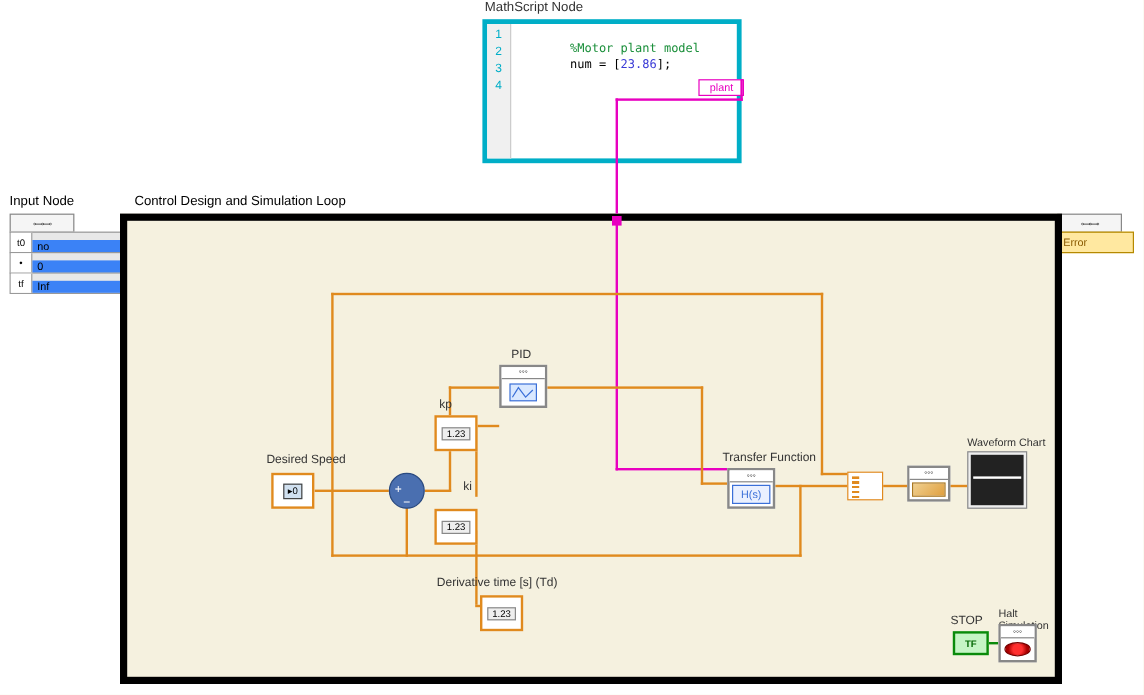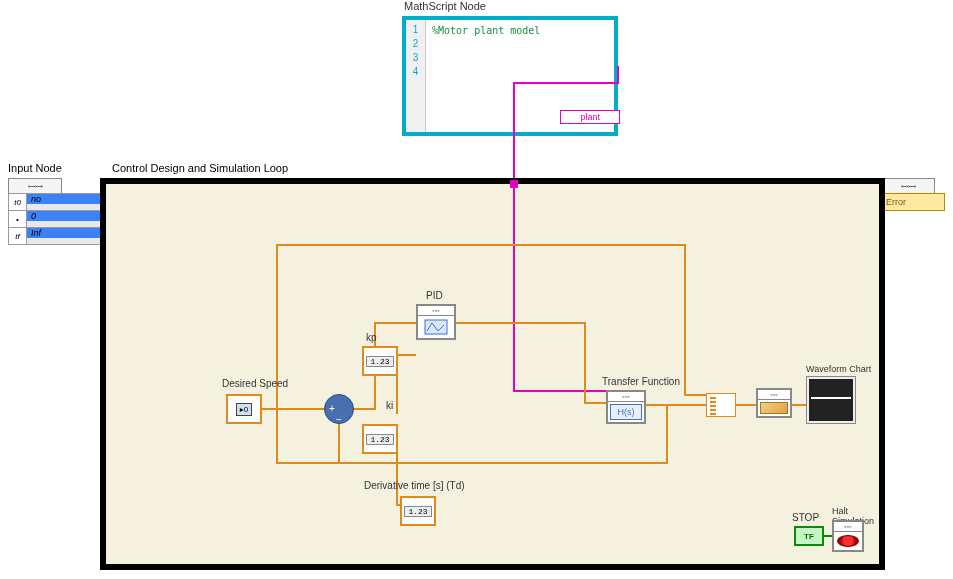--- a/index.html
+++ b/index.html
@@ -3,46 +3,46 @@
 <meta charset="utf-8">
 <style>
 * { box-sizing: border-box; margin: 0; padding: 0; }
 body { font-family: Arial, sans-serif; font-size: 11px; background: #fff; width: 953px; height: 579px; position: relative; overflow: hidden; }
 
 .mathscript-label { position: absolute; left: 404px; top: 0px; font-size: 11px; color: #333; }
 .mathscript-node { position: absolute; left: 402px; top: 16px; width: 216px; height: 120px; border: 4px solid #00aec7; background: #fff; }
 .mathscript-inner { display: flex; height: 100%; }
 .line-numbers { width: 20px; background: #f0f0f0; padding: 3px 2px; border-right: 1px solid #ccc; }
 .line-numbers div { color: #00aec7; font-size: 10px; text-align: center; line-height: 14px; }
-.code-area { flex: 1; padding: 4px 6px; font-family: monospace; font-size: 10px; line-height: 14px; }
+.code-area { flex: 1; padding: 14px 6px; font-family: monospace; font-size: 10px; line-height: 14px; margin-left: 43px; }
 .code-comment { color: #1a8f3a; }
 .code-num { color: #3a3ad6; }
-.plant-tag { position: absolute; right: -6px; top: 46px; background: #fff; border: 1px solid #e800c0; color: #e800c0; padding: 1px 19px; font-size: 9px; margin-top: 44px; }
+.plant-tag { position: absolute; right: -6px; top: 46px; background: #fff; border: 1px solid #e800c0; color: #e800c0; padding: 1px 8px; font-size: 9px; }
 
 .input-node-label { position: absolute; left: 8px; top: 162px; font-size: 11px; text-align: center; }
 .cds-loop-label { position: absolute; left: 112px; top: 162px; font-size: 11px; }
 
 .input-stack { position: absolute; left: 8px; top: 178px; }
 .input-header { width: 54px; height: 16px; border: 1px solid #888; background: #f5f5f5; display:flex; align-items:center; justify-content:center; font-size:8px; letter-spacing:-1px; }
-.input-row { width: 106px; height: 18px; border: 1px solid #999; background: #e8e8e8; display:flex; align-items:flex-start; font-size:9px; margin-top:-1px;font-style:italic; }
+.input-row { width: 106px; height: 18px; border: 1px solid #999; background: #e8e8e8; display:flex; align-items:flex-end; font-size:9px; margin-top:-1px; }
 .input-row .icon { width: 18px; height: 100%; border-right: 1px solid #999; background: #fff; display:flex; align-items:center; justify-content:center; font-size:8px; }
 .input-row .val { flex:1; padding-left: 4px; background:#3b82f6; }
 
 .output-stack { position: absolute; right: 8px; top: 178px; }
 .output-row { width: 64px; height: 18px; border: 1px solid #b58900; background: #ffe8a0; display:flex; align-items:center; font-size:9px; margin-top:-1px; padding-left:4px; color:#8a5a00; }
 
 .sim-loop { position: absolute; left: 100px; top: 178px; width: 785px; height: 392px; border: 6px solid #000; background: #f5f1df; }
 
 .wire-orange { position: absolute; background: #e08a1e; }
 .wire-pink { position: absolute; background: #e800c0; }
 
 .node-header { width: 100%; height: 10px; background: #fff; border-bottom: 1px solid #888; display:flex; align-items:center; justify-content:center; font-size:7px; }
 
 .control-terminal { position: absolute; width: 36px; height: 30px; border: 2px solid #e08a1e; background: #fff; display:flex; flex-direction:column; align-items:center; justify-content:center; }
-.ctrl-body { font-size: 8px; border:1px solid #888; padding:0 3px; background:#eee;font-family:Liberation Mono, monospace; }
+.ctrl-body { font-size: 8px; border:1px solid #888; padding:0 3px; background:#eee; }
 
 .label-txt { position: absolute; font-size: 10px; color: #333; }
 
 .desired-speed-node { position: absolute; left: 120px; top: 210px; width: 36px; height: 30px; border: 2px solid #e08a1e; background:#fff; display:flex; align-items:center; justify-content:center; }
 .ds-inner { font-size:8px; border:1px solid #444; padding:1px 3px; background:#d0e0f0; }
 
 .summing { position: absolute; left: 218px; top: 210px; width: 30px; height: 30px; border-radius: 50%; background: #4a6fb0; border: 1px solid #2a4a80; }
 .summing::before { content:"+"; position:absolute; left:4px; top:8px; color:#fff; font-size:10px; }
 .summing::after { content:"−"; position:absolute; left:11px; bottom:-2px; color:#fff; font-size:10px; }
 
@@ -74,20 +74,21 @@
 <div class="mathscript-node">
   <div class="mathscript-inner">
     <div class="line-numbers">
       <div>1</div>
       <div>2</div>
       <div>3</div>
       <div>4</div>
     </div>
     <div class="code-area">
       <div><span class="code-comment">%Motor plant model</span></div>
+      <div><span>num = [</span><span class="code-num">23.86</span><span>];</span></div>
     </div>
   </div>
   <div class="plant-tag">plant</div>
 </div>
 
 <div class="input-node-label">Input Node</div>
 <div class="cds-loop-label">Control Design and Simulation Loop</div>
 
 <div class="input-stack">
   <div class="input-header">◦─◦─◦</div>

